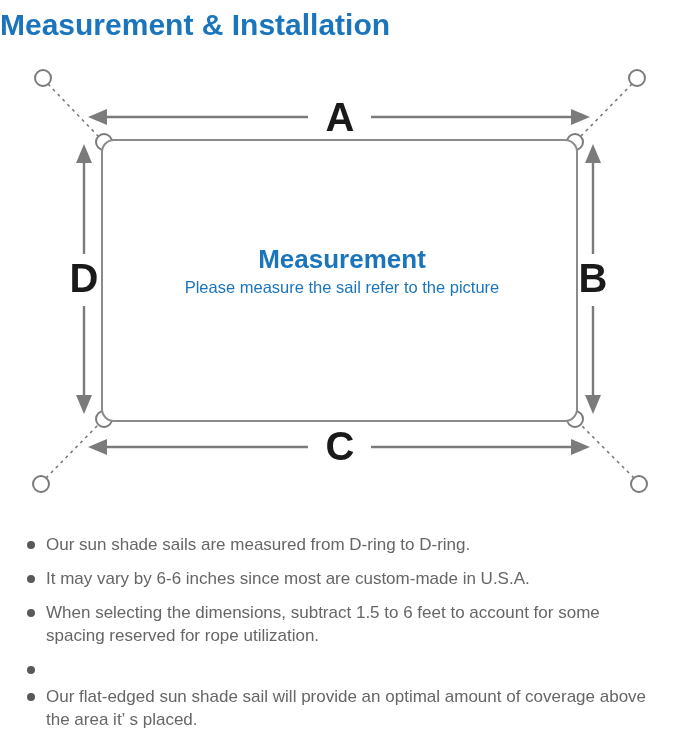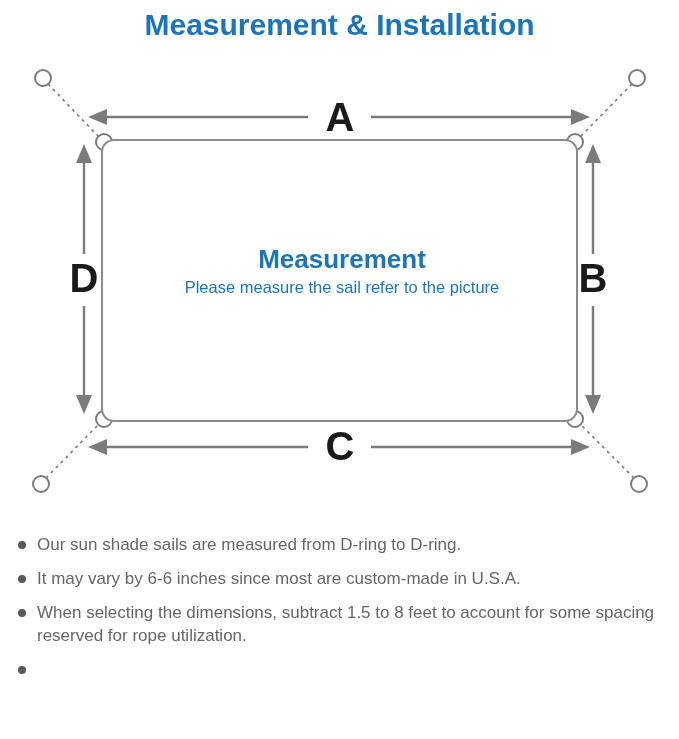--- a/index.html
+++ b/index.html
@@ -11,32 +11,32 @@
     overflow: hidden;
     font-family: "Liberation Sans", sans-serif;
   }
   .page { width: 679px; height: 739px; position: relative; }
 
   h1.page-title {
     margin: 0;
     padding-top: 5px;
     height: 39px;
     line-height: 39px;
-    text-align: center;
+    text-align: left;
     font-size: 30px;
     font-weight: bold;
     color: #1b75bc;
     letter-spacing: 0px;
   }
 
   svg.diagram { display: block; margin-top: 11px; }
 
   ul.notes {
     list-style: none;
-    margin: 4px;
+    margin: 13px;
     padding: 0 14px 0 12px;
     margin-top: 28px;
   }
   ul.notes li {
     display: flex;
     align-items: flex-start;
     margin-bottom: 11px;
     color: #666666;
     font-size: 17px;
     line-height: 23px;
@@ -125,20 +125,24 @@
     <li>
       <span class="bullet-dot"></span>
       <span class="note-text">Our sun shade sails are measured from D-ring to D-ring.</span>
     </li>
     <li>
       <span class="bullet-dot"></span>
       <span class="note-text">It may vary by 6-6 inches since most are custom-made in U.S.A.</span>
     </li>
     <li>
       <span class="bullet-dot"></span>
-      <span class="note-text">When selecting the dimensions, subtract 1.5 to 8 feet to account for some spacing reserved for rope utilization.</span>
+      <span class="note-text">When selecting the dimensions, subtract 1.5 to 6 feet to account for some spacing reserved for rope utilization.</span>
     </li>
     <li>
       <span class="bullet-dot"></span>
+    </li>
+    <li>
+      <span class="bullet-dot"></span>
+      <span class="note-text">Our flat-edged sun shade sail will provide an optimal amount of coverage above the area it’ s placed.</span>
     </li>
   </ul>
 
 </div>
 
 </body></html>

